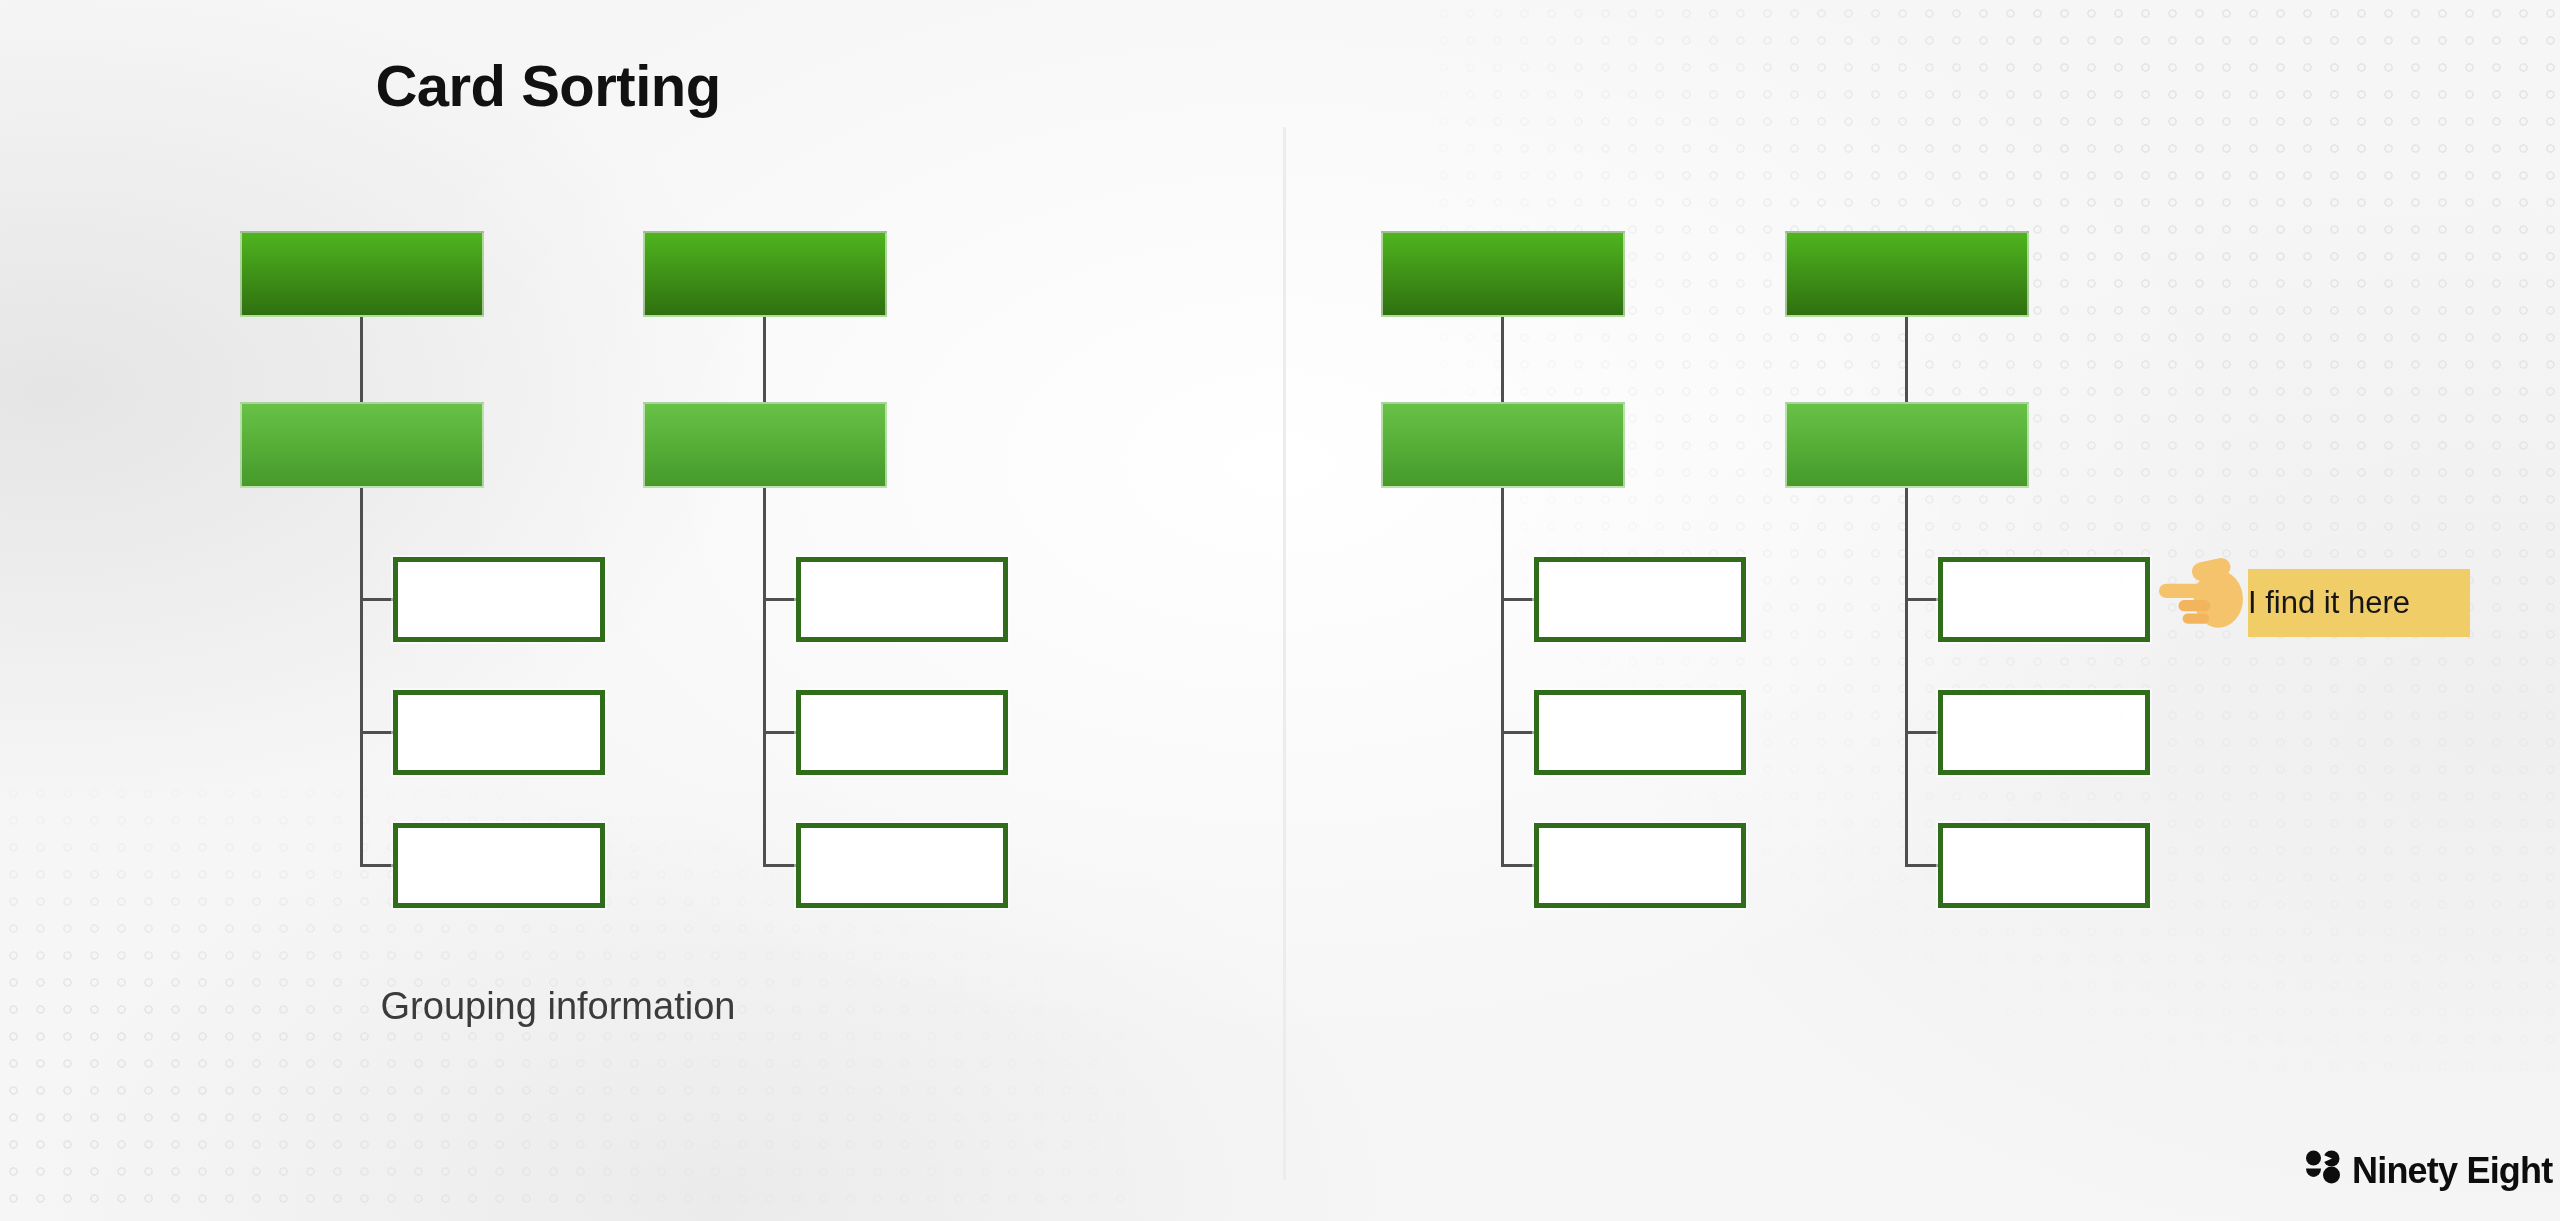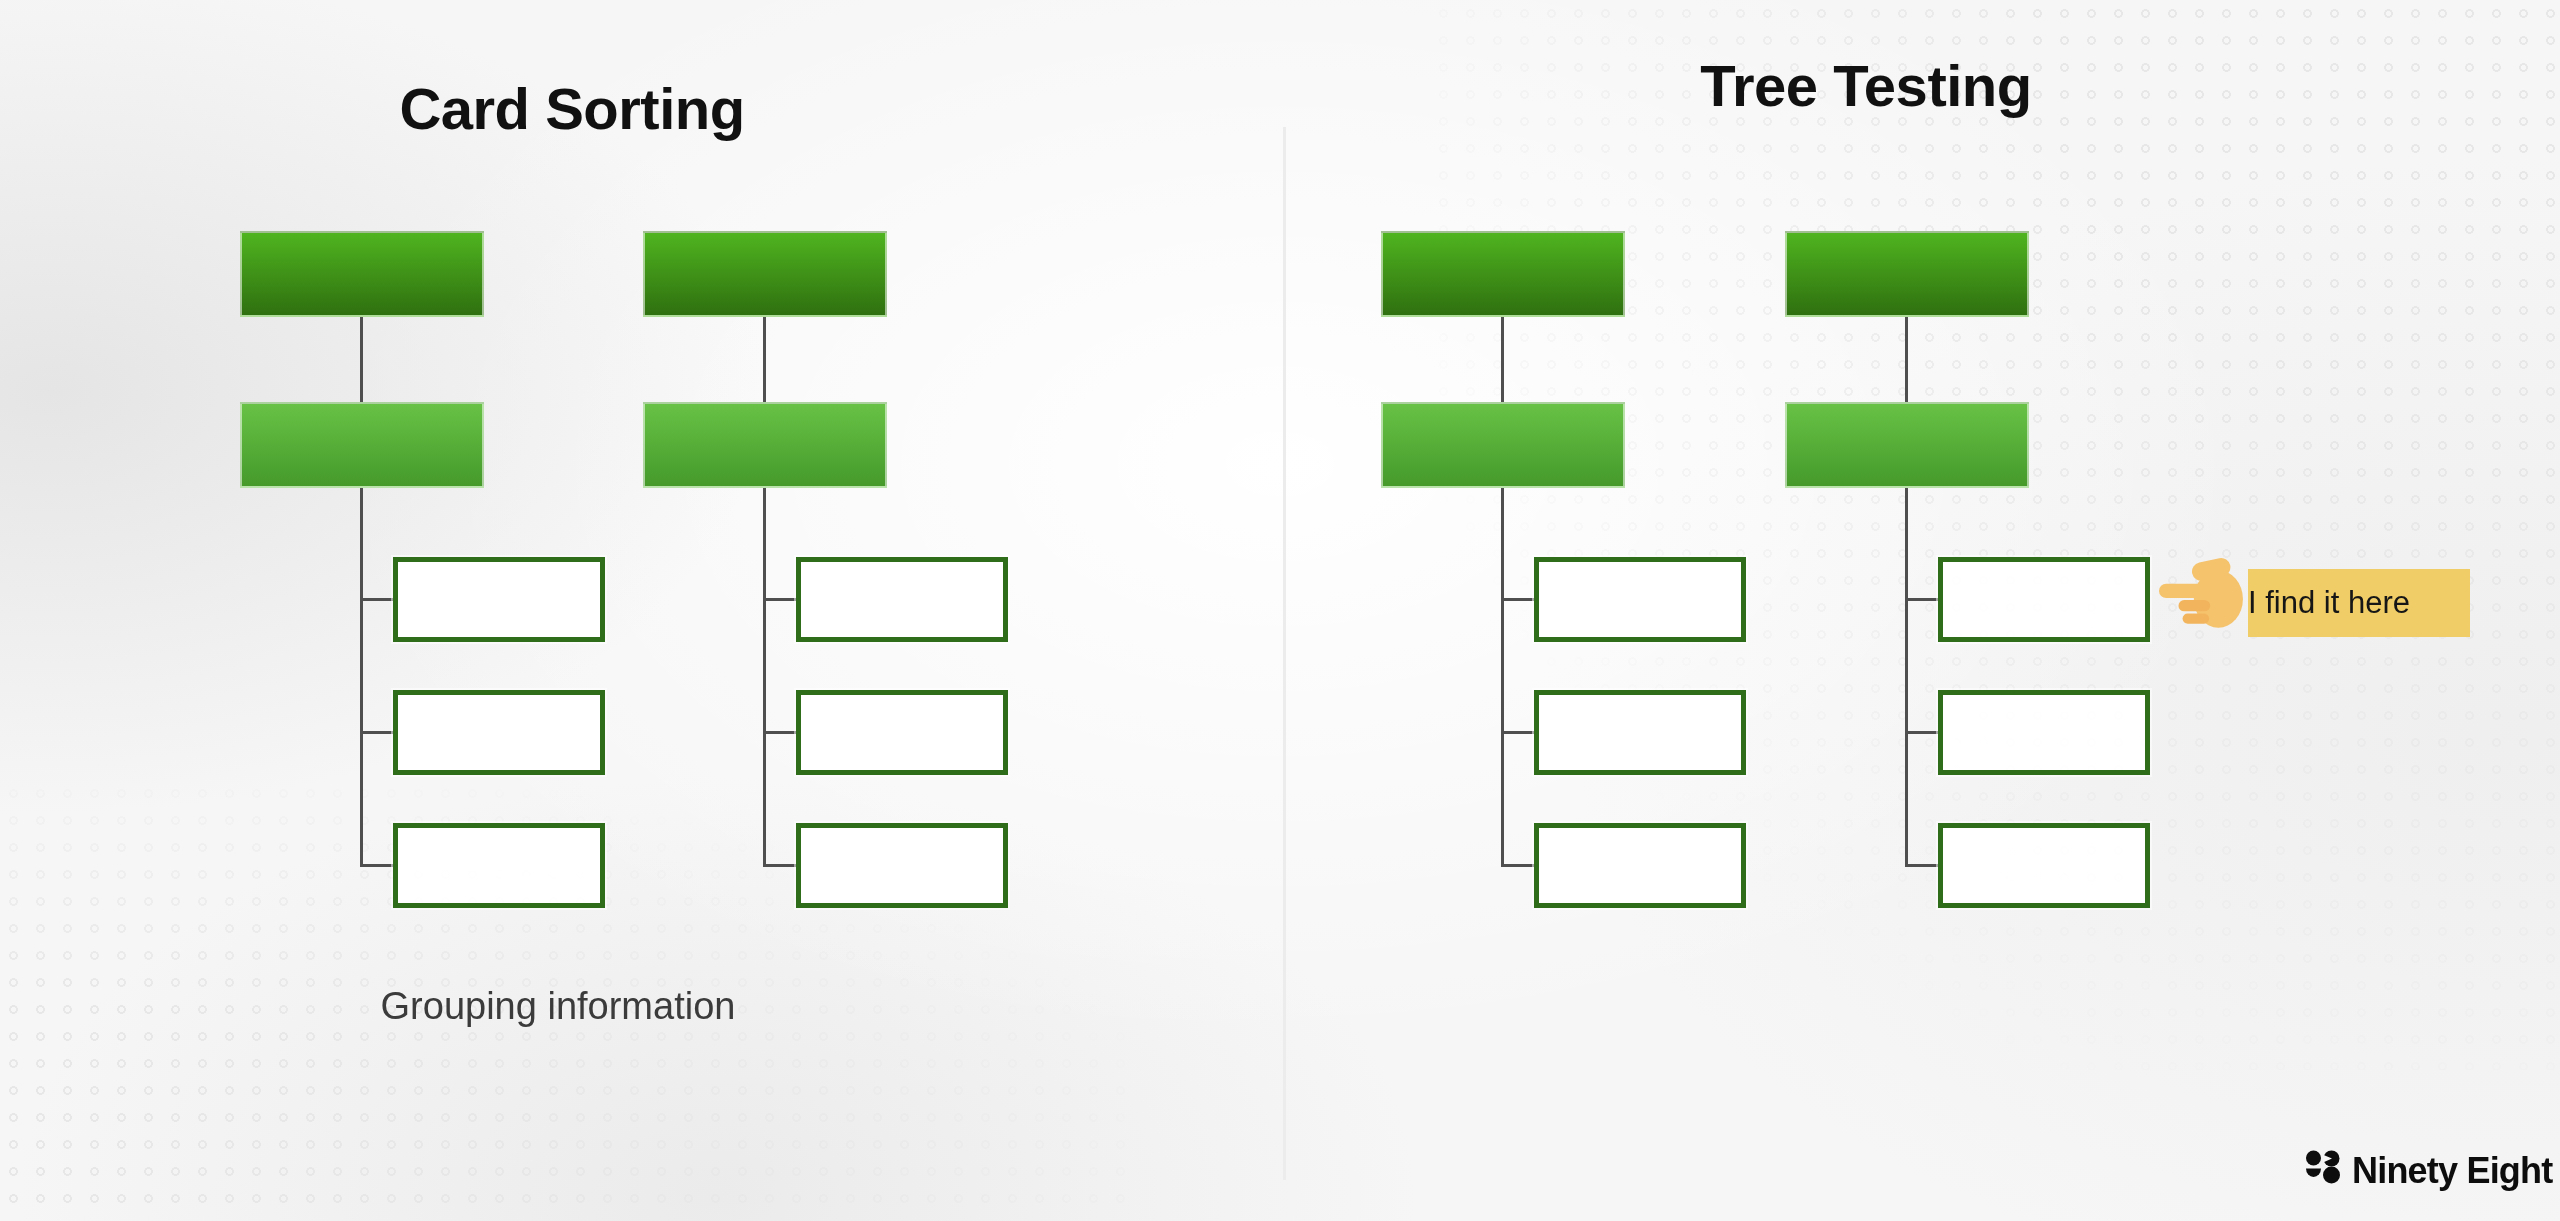--- a/index.html
+++ b/index.html
@@ -27,21 +27,21 @@
   .dots-bl{
     left:0;top:780px;width:1130px;height:441px;
     -webkit-mask-image:radial-gradient(ellipse 130% 130% at 0% 100%, #000 40%, transparent 85%);
             mask-image:radial-gradient(ellipse 130% 130% at 0% 100%, #000 40%, transparent 85%);
   }
   .divider{position:absolute;left:1283px;top:127px;width:3px;height:1053px;background:var(--divider,#ececec);}
   .title{
     position:absolute;top:52px;width:800px;text-align:center;
     font-size:58px;font-weight:700;letter-spacing:-0.5px;color:var(--title-text,#111);
   }
-  .title-left{left:172px;margin-top:23px;}
+  .title-left{left:148px;}
   .title-right{left:1466px;}
   .caption{
     position:absolute;top:985px;width:700px;text-align:center;
     font-size:38px;font-weight:400;color:var(--caption-text,#3b3b3b);
   }
   .caption-left{left:208px;}
   .caption-right{left:1476px;}
   
   .tree{position:absolute;top:231px;width:244px;height:690px;}
   .nbox{
@@ -80,21 +80,20 @@
 </head>
 <body>
 
 <div class="canvas">
 
   <div class="dots dots-right"></div>
   <div class="dots dots-bl"></div>
   <div class="divider"></div>
 
   <div class="title title-left">Card Sorting</div>
-  <div class="title title-right">Tree Testing</div>
 
   <div class="tree tree-cs-a">
     <div class="nbox l1"></div>
     <div class="conn cv cv1"></div>
     <div class="nbox l2"></div>
     <div class="conn cv cv2"></div>
     <div class="conn ch ch1"></div>
     <div class="conn ch ch2"></div>
     <div class="conn ch ch3"></div>
     <div class="cbox cb1"></div>

